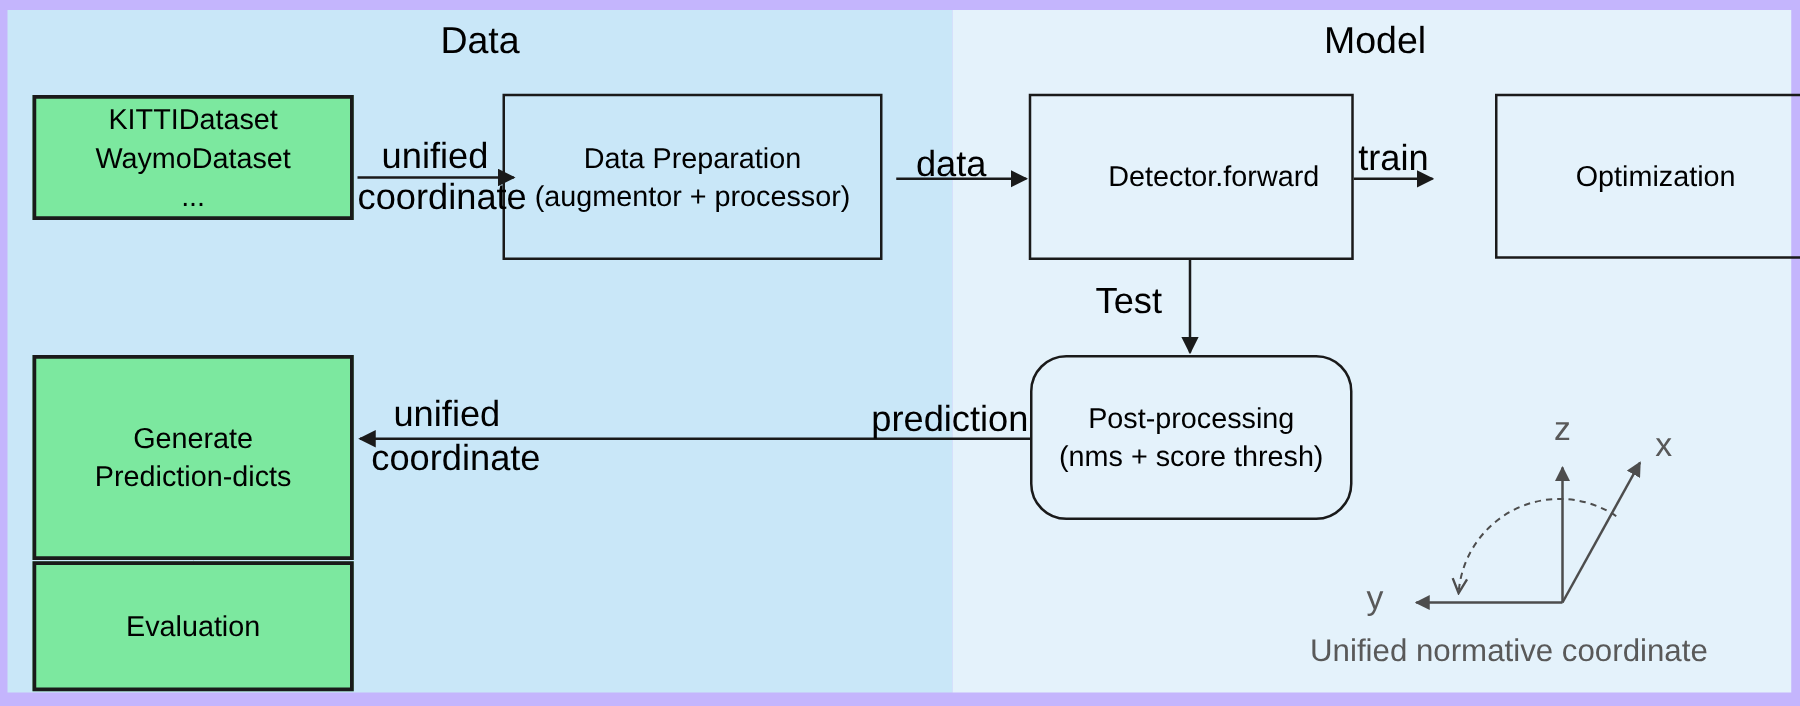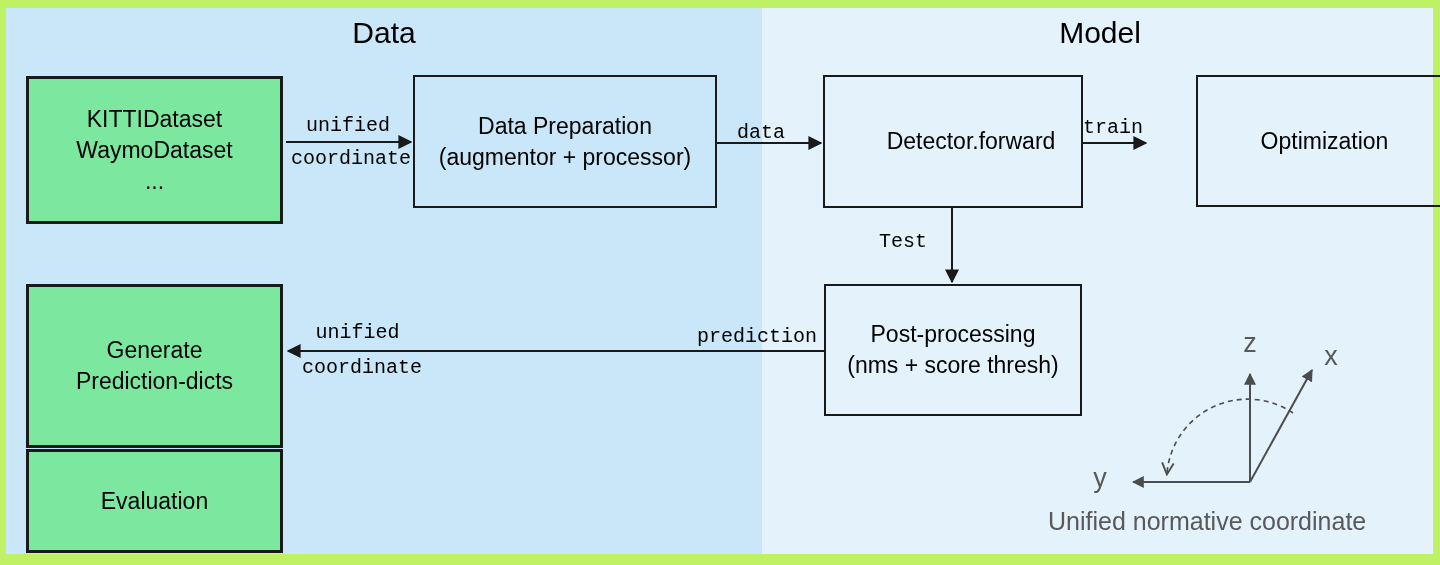--- a/index.html
+++ b/index.html
@@ -10,21 +10,21 @@
     --arrow: #1a1a1a;
     --axis: #4d4d4d;
     --muted: #595959;
   }
   * { margin: 0; padding: 0; box-sizing: border-box; }
   body { background: #fff; font-family: "Liberation Sans", sans-serif; }
   .canvas {
     position: relative;
     width: 1440px;
     height: 565px;
-    background: #bef264;
+    background: #c4b5fd;
     overflow: hidden;
   }
   .section { position: absolute; top: 8px; height: 546px; }
   #sec-data  { left: 6px;   width: 756px; background: var(--data-bg); }
   #sec-model { left: 762px; width: 671px; background: var(--model-bg); }
 
   .section-title {
     position: absolute; top: 16px;
     font-size: 30px; color: #000; text-align: center;
   }
@@ -34,32 +34,32 @@
   .box {
     position: absolute;
     display: flex; flex-direction: column;
     align-items: center; justify-content: center;
     text-align: center;
     font-size: 23px; line-height: 31px; color: #000;
   }
   .box.light { border: 2px solid var(--box-border); background: transparent; }
   .box.green { border: 3px solid var(--box-border); background: var(--green-fill); }
 
-  #box-datasets     { left: 26px;   top: 76px;  width: 257px; height: 148px; }
-  #box-dataprep     { left: 413px;  top: 75px;  width: 304px; height: 133px; }
+  #box-datasets     { left: 26px;   top: 76px;  width: 257px; height: 100px; }
+  #box-dataprep     { left: 402px;  top: 75px;  width: 304px; height: 133px; }
   #box-detector     { left: 823px;  top: 75px;  width: 260px; height: 133px; padding-left: 36px; }
   #box-optimization { left: 1196px; top: 75px;  width: 257px; height: 132px; }
-  #box-postproc     { left: 824px;  top: 284px; width: 258px; height: 132px; }
+  #box-postproc     { left: 824px;  top: 284px; width: 258px; height: 132px; border-radius: 29px; }
   #box-generate     { left: 26px;   top: 284px; width: 257px; height: 164px; }
   #box-evaluation   { left: 26px;   top: 449px; width: 257px; height: 104px; }
 
   .edge-label {
     position: absolute;
-    font-size: 20px; color: #000; text-align: center;
-    line-height: 27px; white-space: nowrap; font-family: Liberation Mono, monospace;
+    font-size: 29px; color: #000; text-align: center;
+    line-height: 27px; white-space: nowrap;
   }
   #lbl-unified-top    { left: 288px;  top: 112px; width: 120px; }
   #lbl-coordinate-top { left: 286px;  top: 145px; width: 130px; }
   #lbl-data           { left: 731px;  top: 119px; width: 60px; }
   #lbl-train          { left: 1083px; top: 114px; width: 60px; text-align: right; }
   #lbl-test           { left: 872px;  top: 228px; width: 62px; }
   #lbl-prediction     { left: 697px;  top: 323px; width: 115px; text-align: center; }
   #lbl-unified-bot    { left: 300px;  top: 319px; width: 115px; }
   #lbl-coordinate-bot { left: 297px;  top: 354px; width: 130px; }
 

